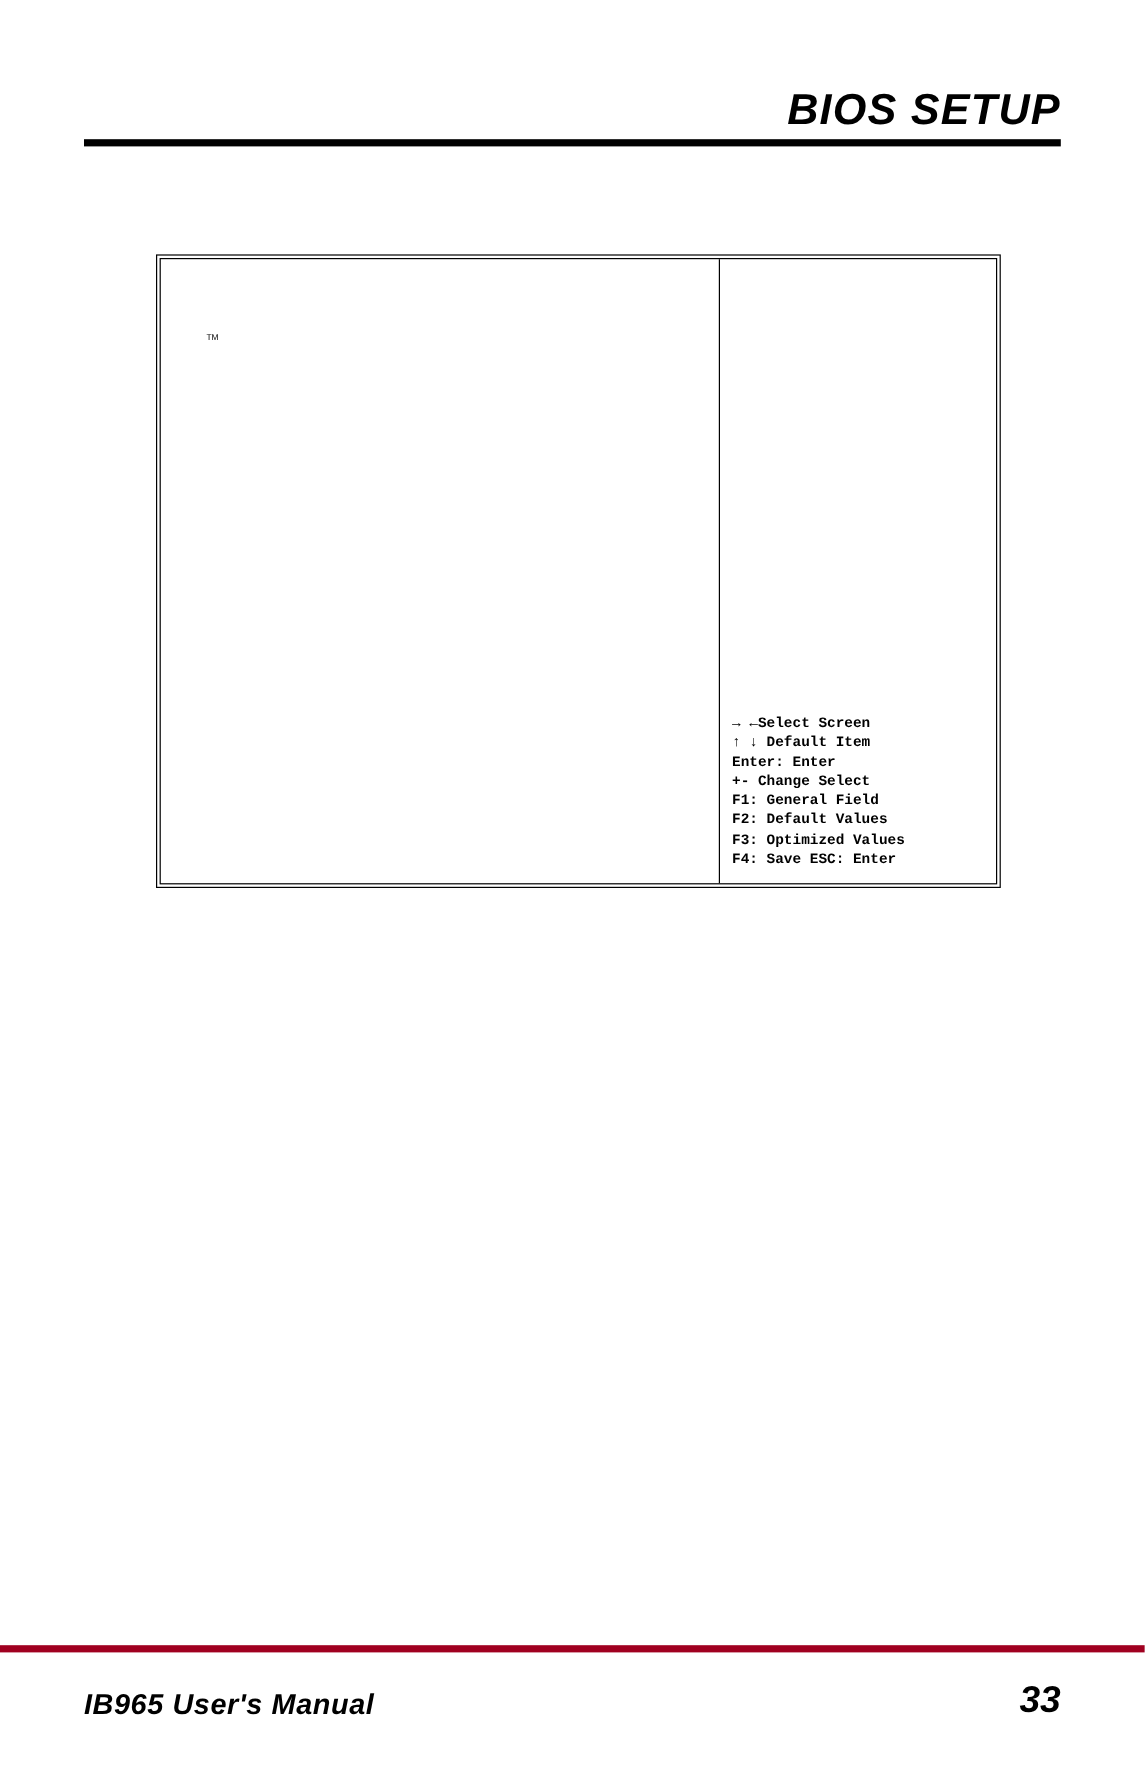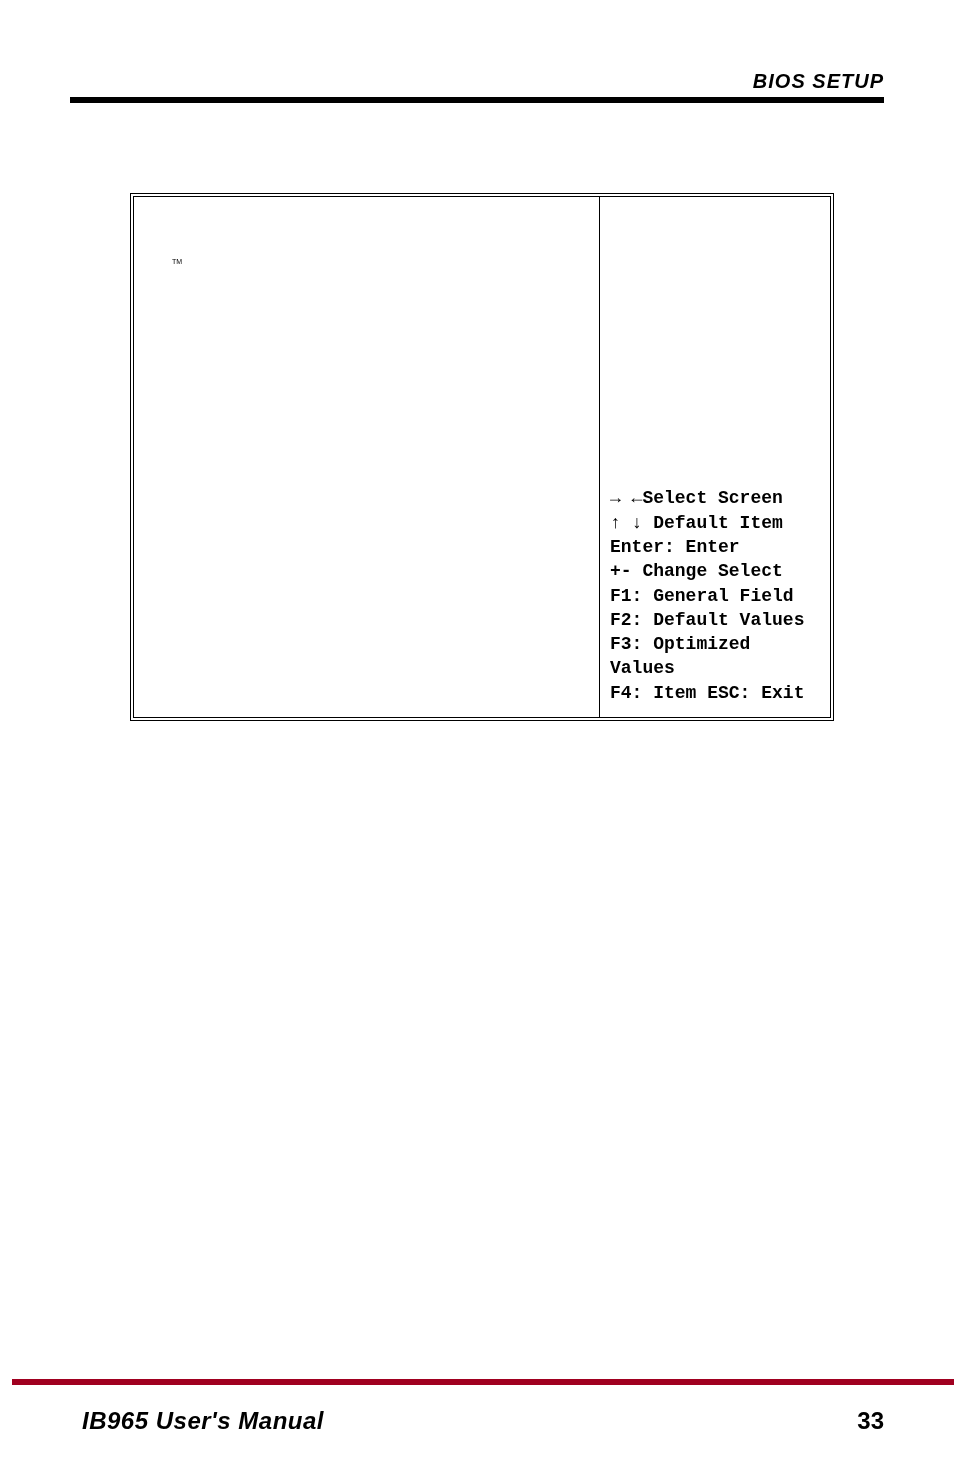--- a/index.html
+++ b/index.html
@@ -20,21 +20,21 @@
   }
   .top-header {
     border-bottom: 6px solid #000;
     padding-bottom: 4px;
     text-align: right;
   }
   .top-header-text {
     font-family: "Arial Black", Arial, sans-serif;
     font-style: italic;
     font-weight: 900;
-    font-size: 20px;
+    font-size: 36px;
     letter-spacing: 1px;
   }
   .bios-box {
     margin: 90px 50px 0 60px;
     border: 4px double #000;
   }
   .bios-body {
     display: flex;
     min-height: 520px;
   }
@@ -54,48 +54,48 @@
   }
   .bios-right {
     width: 230px;
     box-sizing: border-box;
     padding: 10px 10px 12px 10px;
     display: flex;
     flex-direction: column;
     justify-content: flex-end;
     font-family: "Courier New", monospace;
     font-weight: bold;
-    font-size: 18px;
+    font-size: 12px;
     line-height: 1.35;
   }
   .nav-block { }
   .bottom-bar {
     position: absolute;
     left: 0;
     right: 0;
     bottom: 40px;
     border-top: 6px solid #a00020;
     display: flex;
     align-items: flex-end;
     justify-content: space-between;
     padding: 22px 70px 0 70px;
     box-sizing: border-box;
-    margin-left: 12px;
   }
   .footer-title {
     font-family: "Arial Black", Arial, sans-serif;
     font-style: italic;
     font-weight: 900;
     font-size: 24px;
     letter-spacing: 0.5px;
   }
   .footer-page {
     font-family: "Arial Black", Arial, sans-serif;
+    font-style: italic;
     font-weight: 900;
-    font-size: 24px;
+    font-size: 31px;
   }
 </style>
 </head>
 <body>
 
 <div class="page-inner">
   <div class="top-header">
     <span class="top-header-text">BIOS SETUP</span>
   </div>
 
@@ -106,21 +106,21 @@
       </div>
       <div class="bios-right">
         <div class="nav-block">
           <div>→ ←Select Screen</div>
           <div>↑ ↓ Default Item</div>
           <div>Enter: Enter</div>
           <div>+-  Change Select</div>
           <div>F1: General Field</div>
           <div>F2: Default Values</div>
           <div>F3: Optimized Values</div>
-          <div>F4: Item  ESC: Exit</div>
+          <div>F4: Save  ESC: Enter</div>
         </div>
       </div>
     </div>
   </div>
 </div>
 
 <div class="bottom-bar">
   <span class="footer-title">IB965 User's Manual</span>
   <span class="footer-page">33</span>
 </div>

